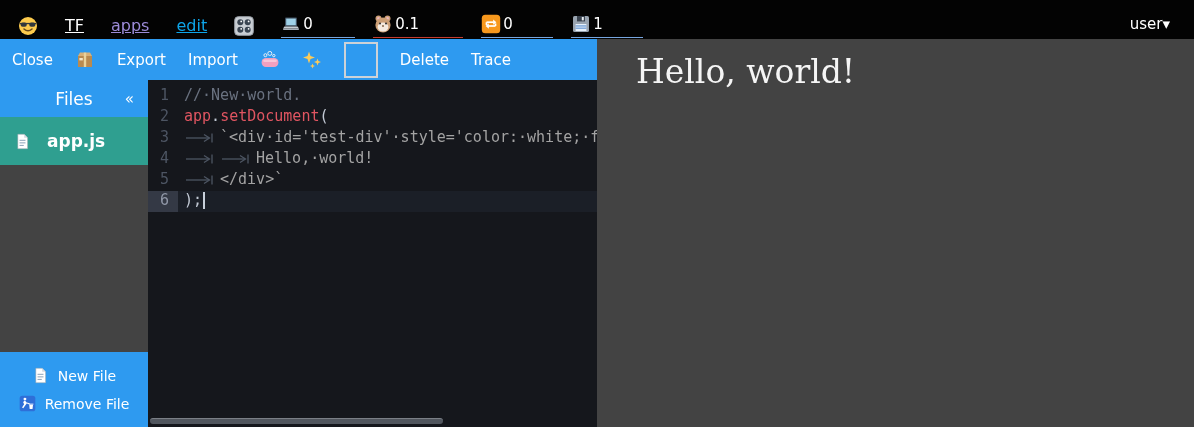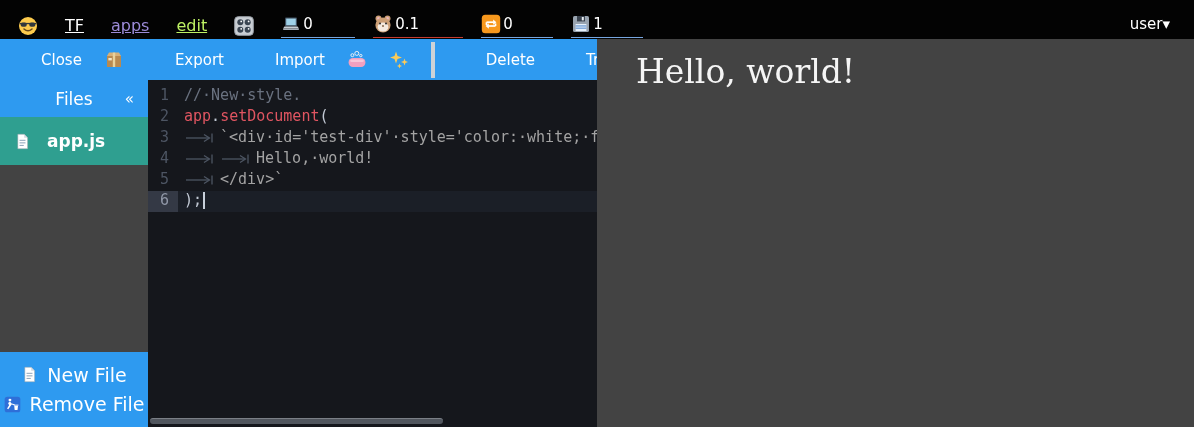--- a/index.html
+++ b/index.html
@@ -5,35 +5,35 @@
   * { margin:0; padding:0; box-sizing:border-box; }
   html,body { width:1194px; height:427px; overflow:hidden; background:#000;
               font-family:"DejaVu Sans","Liberation Sans",sans-serif; }
 
   
   .topbar { position:absolute; left:0; top:0; width:1194px; height:51px; background:#030303;
             display:flex; align-items:center; gap:27px; padding-left:18px; }
   .topbar .brand { color:#fff; font-size:16px; text-decoration:underline; cursor:pointer; }
   .topbar .lnk { font-size:16px; text-decoration:underline; cursor:pointer; }
   .lnk.apps { color:#9C8BD8; }
-  .lnk.edit { color:#bef264;text-align:right; }
+  .lnk.edit { color:#0ea5e9;text-align:right; }
   .tb-iconbtn { width:20px; height:20px; display:inline-flex; cursor:pointer; }
   .counters { display:flex; align-items:flex-end; gap:18px; }
   .counter { display:inline-flex; align-items:center; gap:2px; border-bottom:1px solid #76A5DF;
              padding-bottom:2px; height:24px; cursor:text; }
   .counter .cicon { width:20px; height:20px; display:inline-flex; }
   .counter .cval { color:#fff; font-size:15px; line-height:1; }
   .usermenu { position:absolute; right:24px; top:15px; color:#fff; font-size:15px; cursor:pointer; }
 
   
   .appcol { position:absolute; left:0; top:39px; width:597px; height:388px; }
   .toolbar { height:41px; background:#2E9AF0; display:flex; align-items:center;
              gap:22px; padding-left:12px; }
   .toolbar .tbtn { color:#fff; font-size:15px; background:none; border:none; cursor:pointer;
-                   font-family:inherit;margin-left:29px; }
+                   font-family:inherit; }
   .toolbar .save { background:#D2D3D4; color:#101010; font-size:15px; border:none;
                    padding:9px 15px; cursor:pointer; font-family:inherit; }
   .toolbar .ibtn { width:20px; height:20px; display:inline-flex; background:none; border:none;
                    cursor:pointer; padding:0; }
   .toolbar .emptybtn { width:34px; height:36px; border:2px solid #CDD2D7; background:transparent;
                    cursor:pointer; }
 
   .workrow { display:flex; height:347px;justify-content:flex-end; }
 
   
@@ -42,21 +42,21 @@
   .sb-head .sb-title { flex:1; text-align:center; color:#fff; font-size:17px; }
   .sb-head .collapse { position:absolute; right:14px; color:#fff; font-size:15px; cursor:pointer; }
   .filerow { height:48px; background:#2F9F90; display:flex; align-items:center; gap:16px;
              padding-left:14px; cursor:pointer; }
   .filerow .fname { color:#fff; font-size:17px; font-weight:bold; }
   .filerow .ficon, .sb-btn .bicon { width:17px; height:17px; display:inline-flex; }
   .sb-mid { flex:1; background:#434343; }
   .sb-foot { height:75px; background:#2E9AF0; display:flex; flex-direction:column;
              justify-content:space-evenly; padding:4px 0; }
   .sb-btn { display:flex; align-items:center; justify-content:center; gap:9px; color:#fff;
-            font-size:19px; cursor:pointer; background:none; border:none; font-family:inherit; }
+            font-size:14px; cursor:pointer; background:none; border:none; font-family:inherit; }
 
   
   .editor { width:449px; background:#15171C; position:relative; display:flex; overflow:hidden; }
   .gutter { width:30px; padding-top:6px; }
   .gnum { height:21px; line-height:21px; text-align:right; padding-right:9px;
           color:#4D5563; font:15px "DejaVu Sans Mono","Liberation Mono",monospace; }
   .gnum.active { background:#343945; color:#9198A8; }
   .codearea { flex:1; padding-top:6px; overflow:hidden; }
   .cline { height:21px; line-height:21px; padding-left:6px; white-space:pre;
            font:15px "DejaVu Sans Mono","Liberation Mono",monospace; }
@@ -252,21 +252,21 @@
     <div class="editor">
       <div class="gutter" id="gutter">
           <div class="gnum">1</div>
           <div class="gnum">2</div>
           <div class="gnum">3</div>
           <div class="gnum">4</div>
           <div class="gnum">5</div>
           <div class="gnum active">6</div>
         </div>
       <div class="codearea" id="codearea">
-          <div class="cline"><span class="tk-comment">//·New·style.</span></div>
+          <div class="cline"><span class="tk-comment">//·New·world.</span></div>
           <div class="cline"><span class="tk-red">app</span><span class="tk-plain">.</span><span class="tk-red">setDocument</span><span class="tk-plain">(</span></div>
           <div class="cline"><span class="tab"><svg width="34" height="10" viewBox="0 0 34 10">
                 <line x1="2" y1="5" x2="25" y2="5" stroke="#4D5563" stroke-width="1.3"></line>
                 <polyline points="20,1.5 25.5,5 20,8.5" fill="none" stroke="#4D5563" stroke-width="1.3"></polyline>
                 <line x1="28" y1="0.5" x2="28" y2="9.5" stroke="#4D5563" stroke-width="1.3"></line>
               </svg></span><span class="tk-string">`&lt;div·id='test-div'·style='color:·white;·f</span></div>
           <div class="cline"><span class="tab"><svg width="34" height="10" viewBox="0 0 34 10">
                 <line x1="2" y1="5" x2="25" y2="5" stroke="#4D5563" stroke-width="1.3"></line>
                 <polyline points="20,1.5 25.5,5 20,8.5" fill="none" stroke="#4D5563" stroke-width="1.3"></polyline>
                 <line x1="28" y1="0.5" x2="28" y2="9.5" stroke="#4D5563" stroke-width="1.3"></line>

